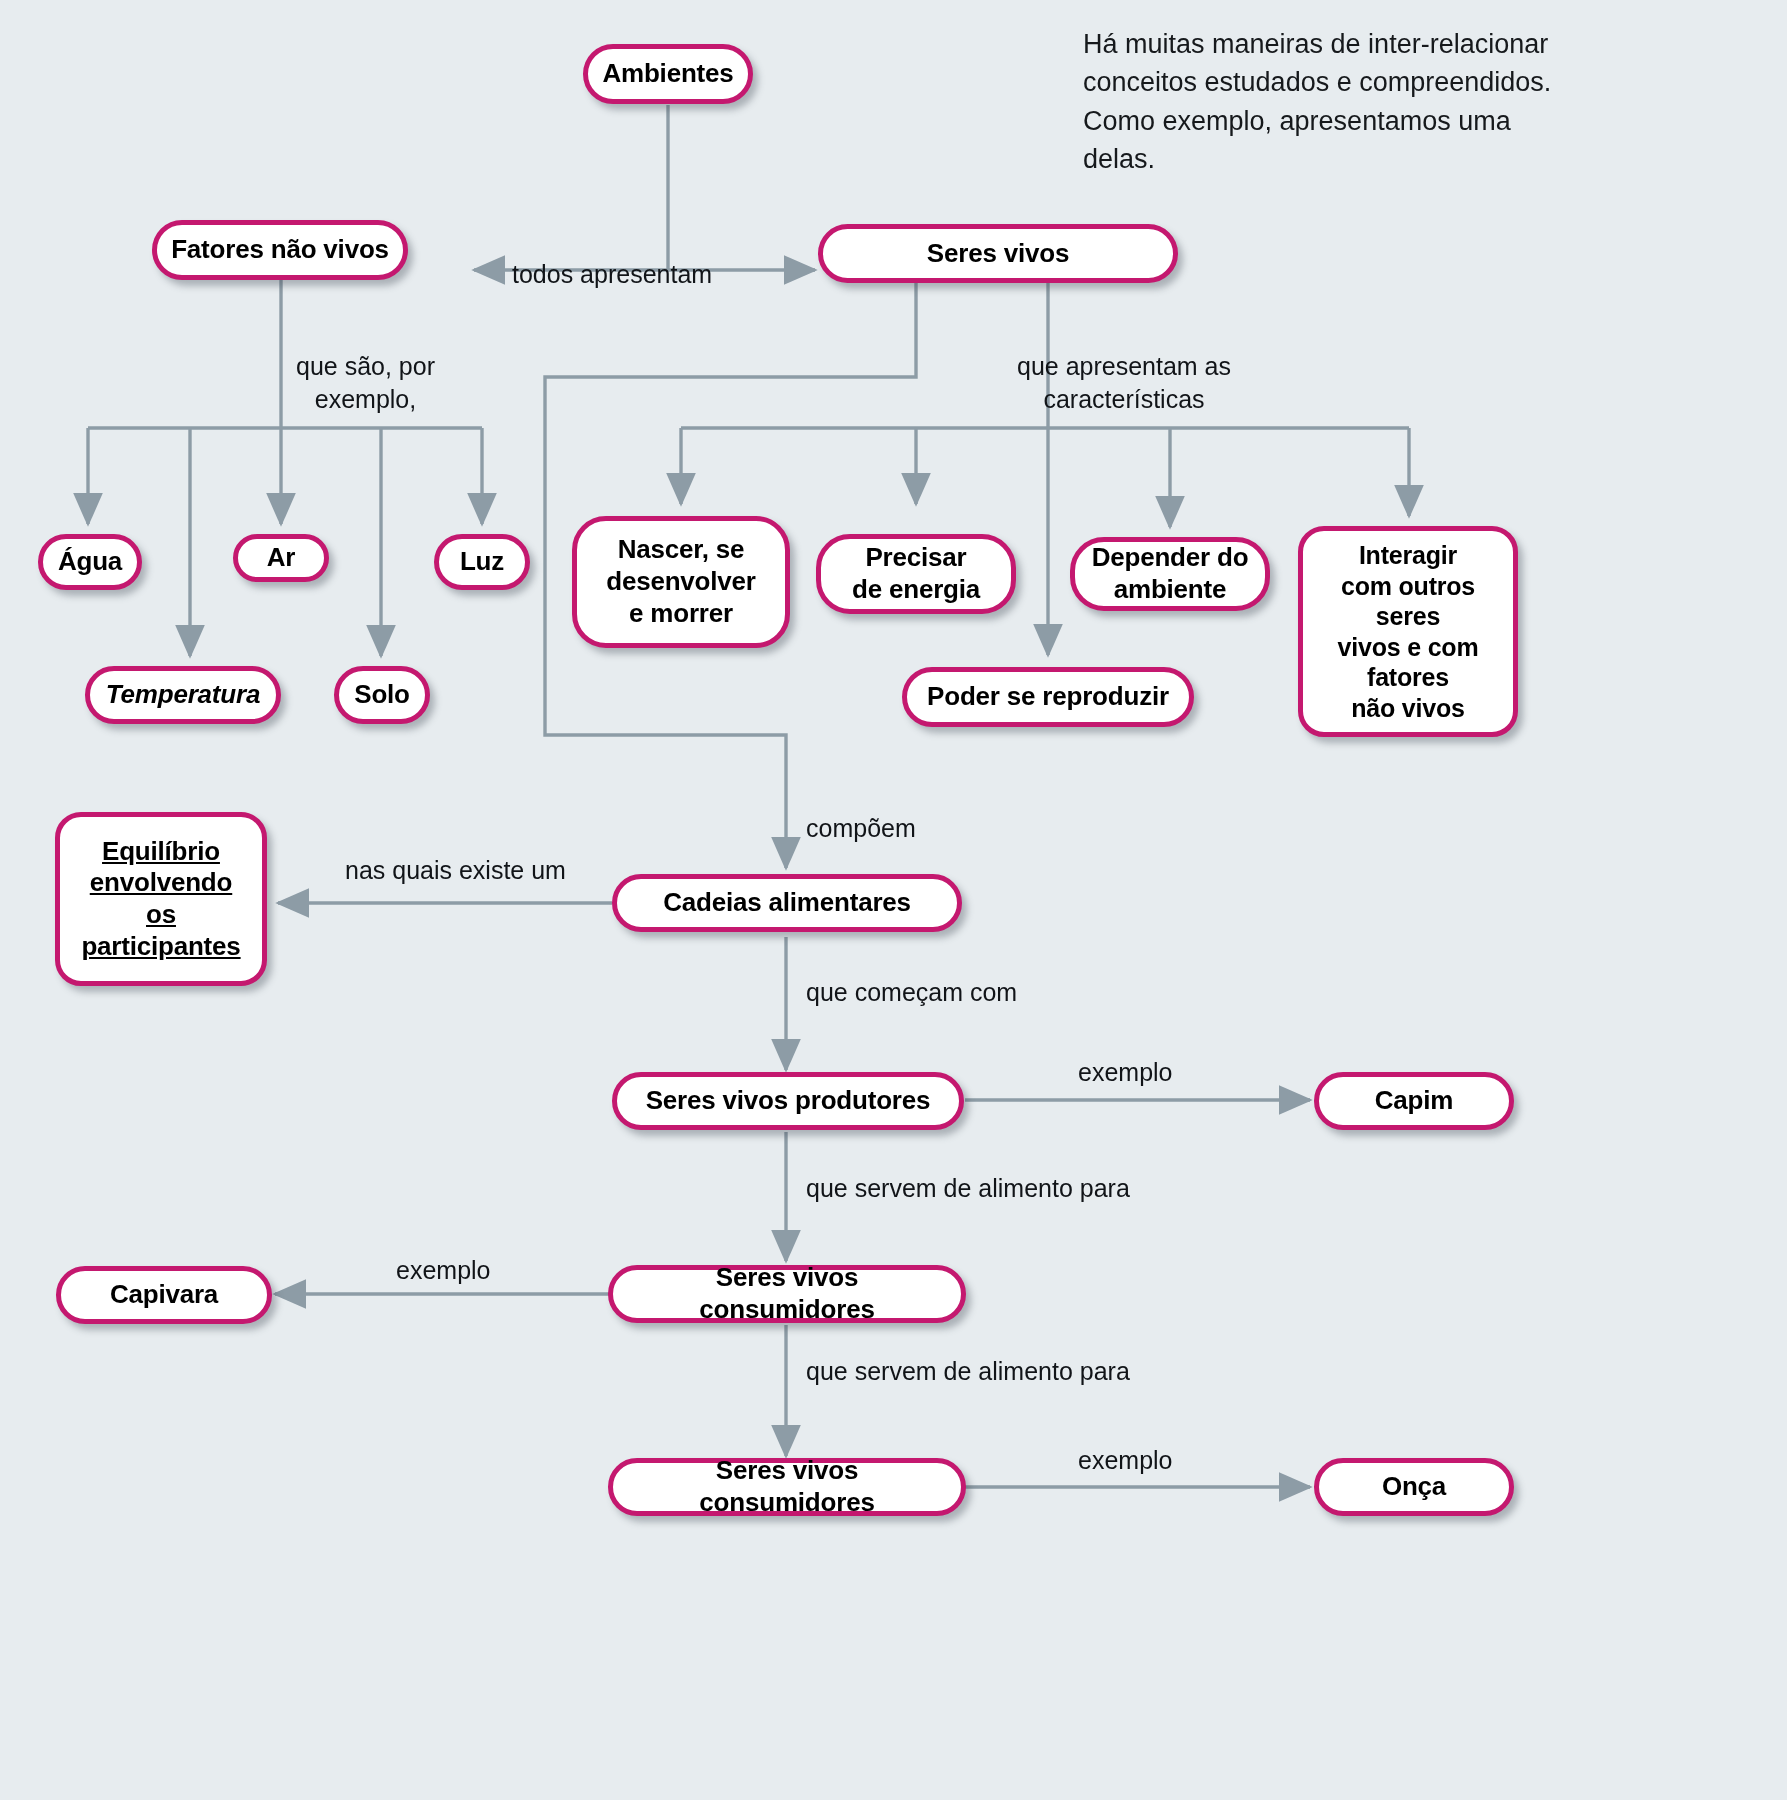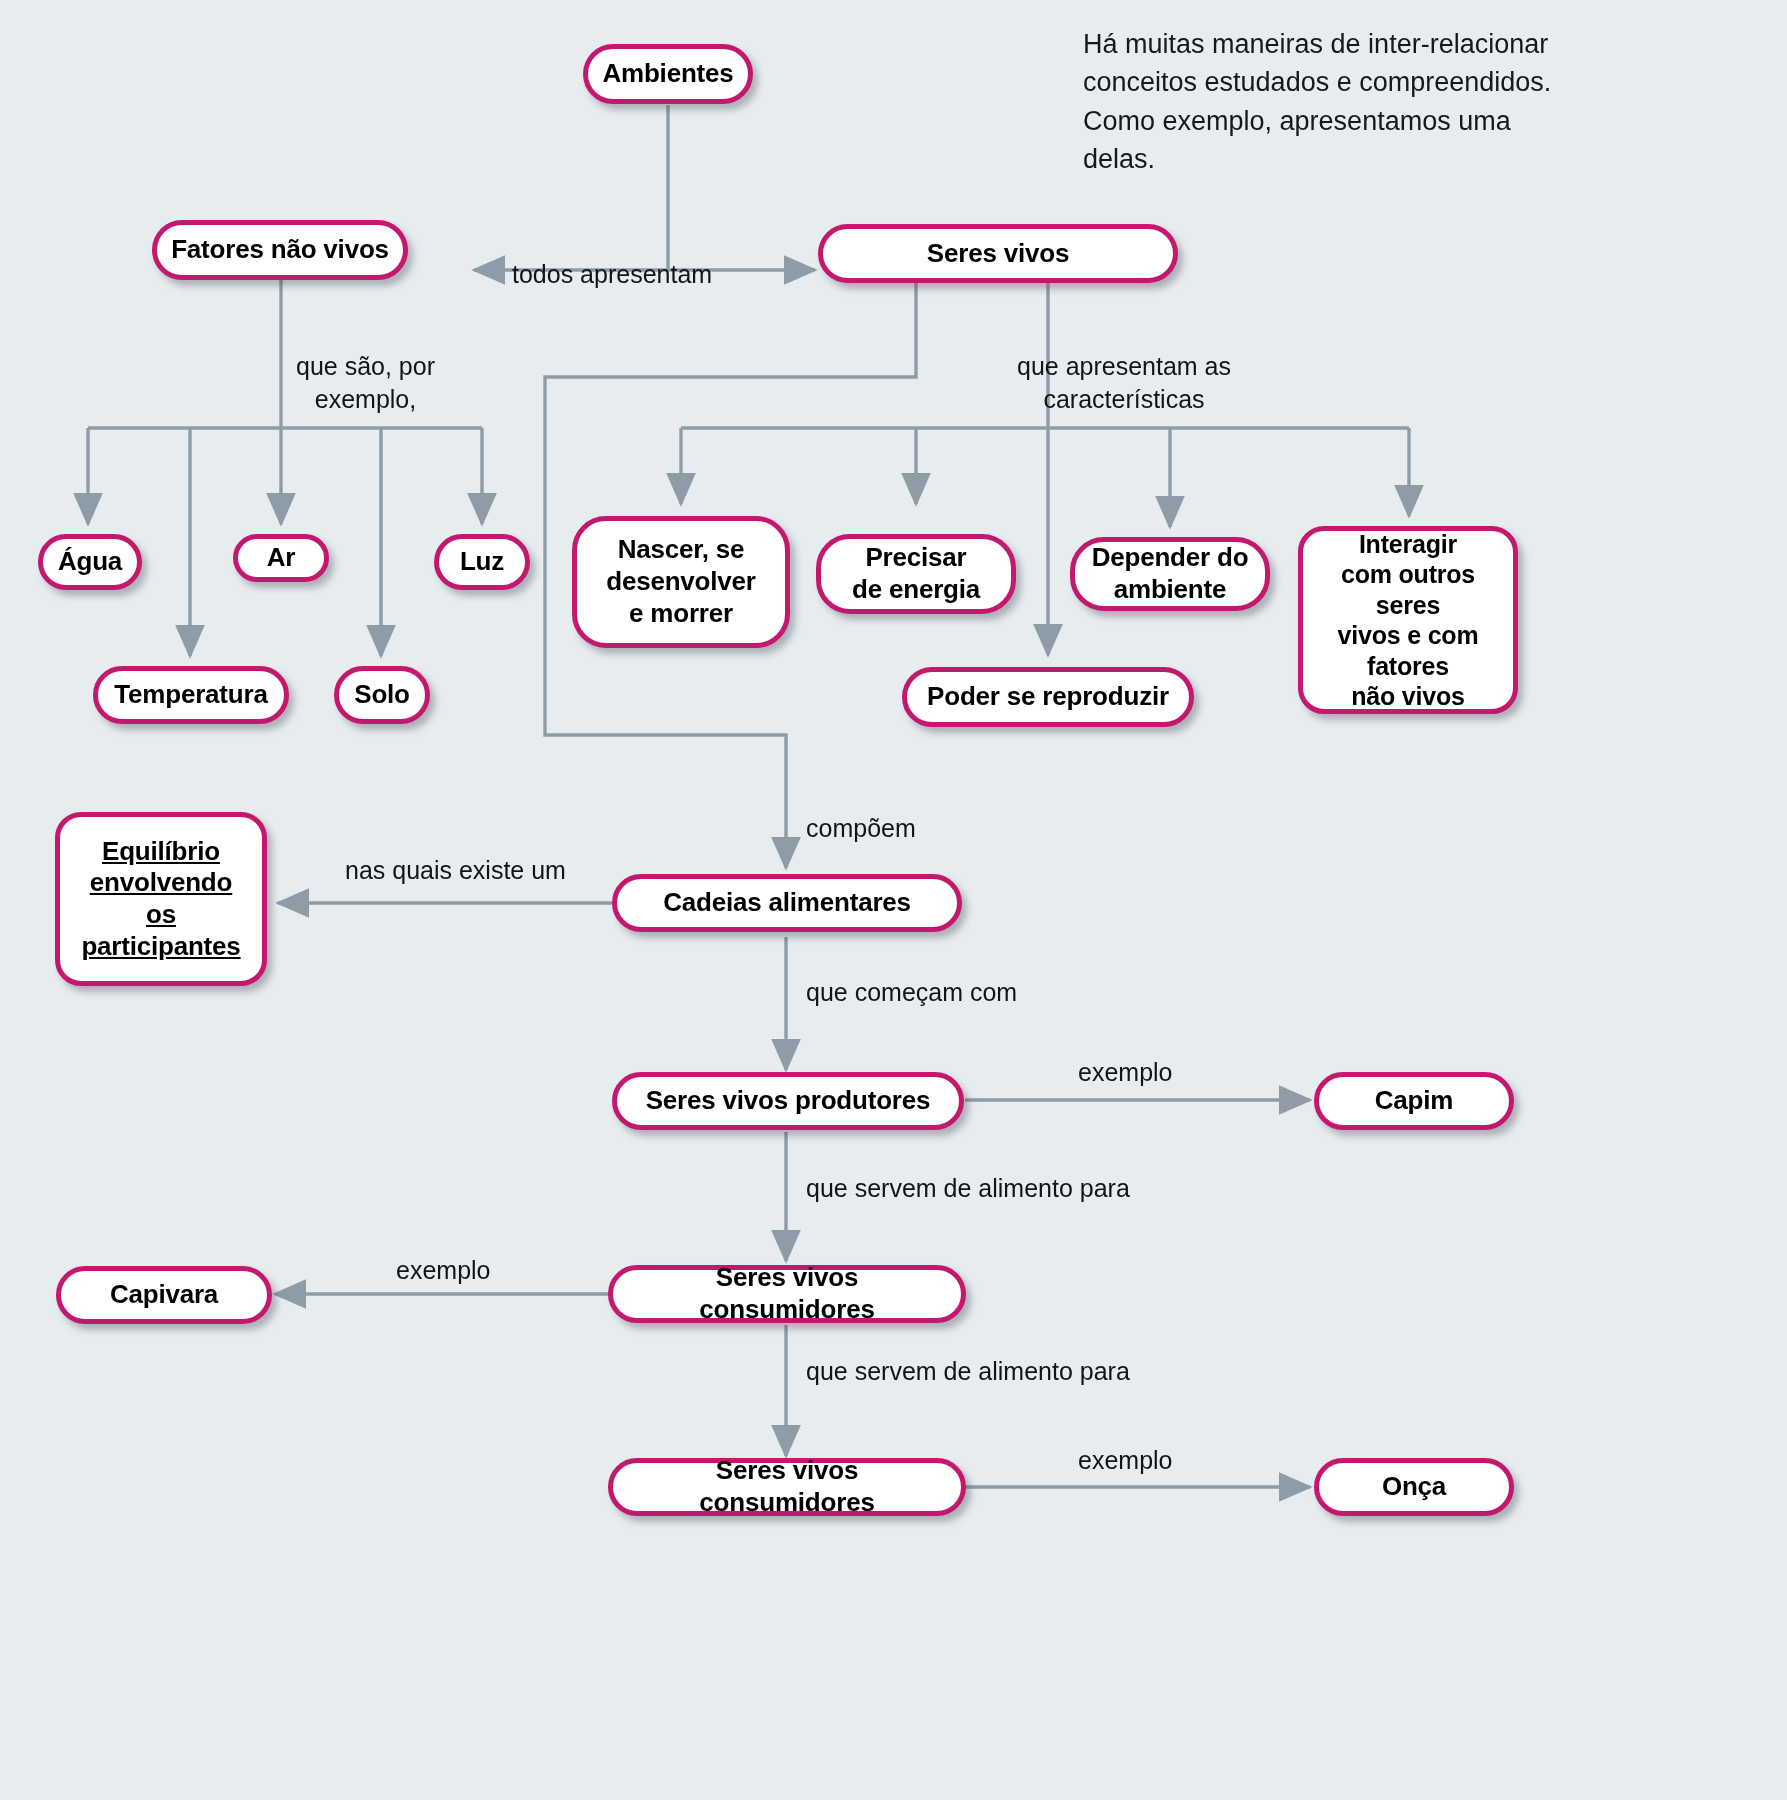--- a/index.html
+++ b/index.html
@@ -111,41 +111,41 @@
   </svg>
 
   <div class="node" style="left:583px;top:44px;width:170px;height:60px;">Ambientes</div>
 
   <div class="node" style="left:152px;top:220px;width:256px;height:60px;">Fatores não vivos</div>
 
   <div class="node" style="left:818px;top:224px;width:360px;height:59px;">Seres vivos</div>
 
   <div class="node" style="left:38px;top:534px;width:104px;height:56px;">Água</div>
 
-  <div class="node" style="left:93px;top:666px;width:196px;height:58px;">Temperatura</div>
+  <div class="node" style="left:85px;top:666px;width:196px;height:58px;font-style:italic;">Temperatura</div>
 
   <div class="node" style="left:233px;top:534px;width:96px;height:48px;">Ar</div>
 
   <div class="node" style="left:334px;top:666px;width:96px;height:58px;">Solo</div>
 
   <div class="node" style="left:434px;top:534px;width:96px;height:56px;">Luz</div>
 
   <div class="node soft" style="left:572px;top:516px;width:218px;height:132px;white-space:pre-line;">Nascer, se
 desenvolver
 e morrer</div>
 
   <div class="node" style="left:902px;top:667px;width:292px;height:60px;">Poder se reproduzir</div>
 
   <div class="node soft" style="left:816px;top:534px;width:200px;height:80px;white-space:pre-line;">Precisar
 de energia</div>
 
   <div class="node soft" style="left:1070px;top:537px;width:200px;height:74px;white-space:pre-line;">Depender do
 ambiente</div>
 
-  <div class="node block" style="left:1298px;top:526px;width:220px;height:188px;white-space:pre-line;font-size:25px;">Interagir
+  <div class="node block" style="left:1298px;top:526px;width:220px;height:211px;white-space:pre-line;font-size:25px;">Interagir
 com outros seres
 vivos e com
 fatores
 não vivos</div>
 
   <div class="node block" style="left:55px;top:812px;width:212px;height:174px;white-space:pre-line;text-decoration:underline;">Equilíbrio
 envolvendo os
 participantes</div>
 
   <div class="node" style="left:612px;top:874px;width:350px;height:58px;">Cadeias alimentares</div>

